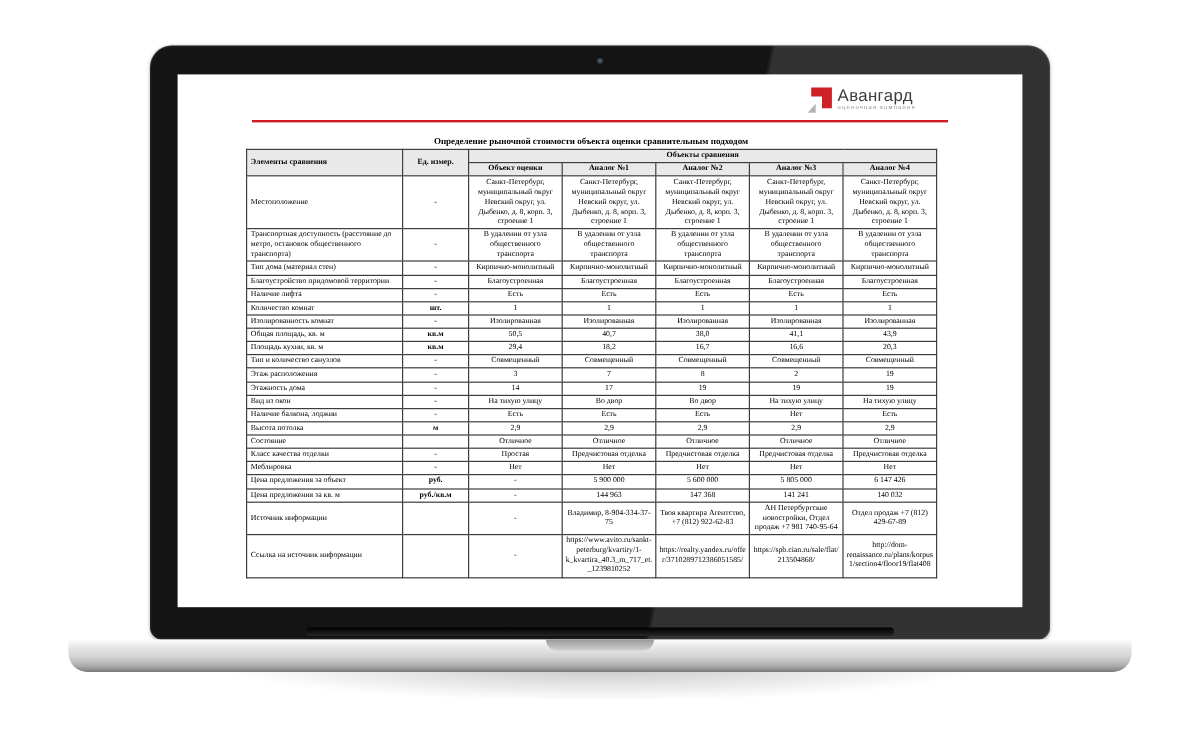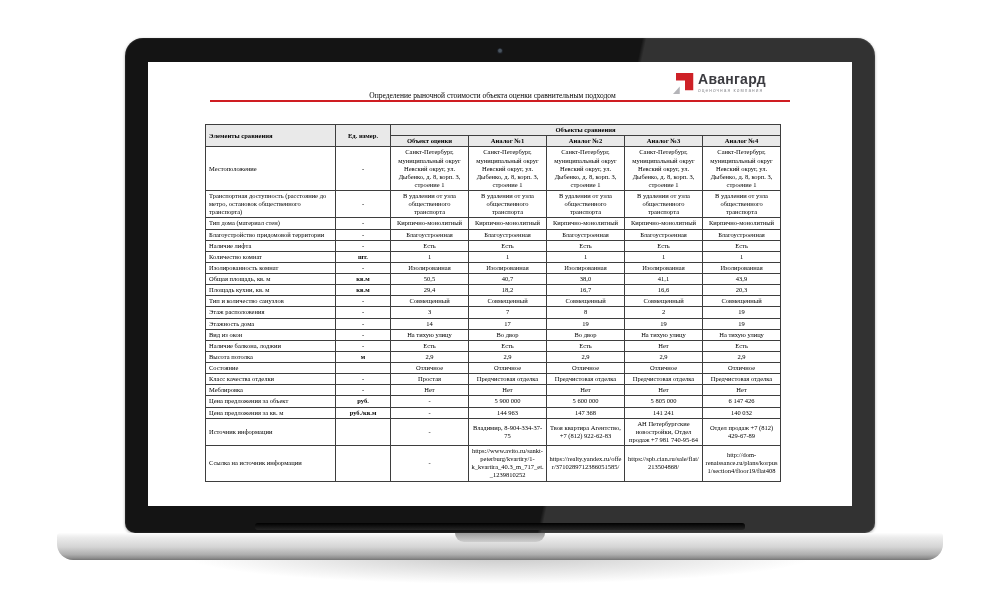--- a/index.html
+++ b/index.html
@@ -24,25 +24,25 @@
   .base-notch{position:absolute;left:398px;top:0;width:90px;height:9px;
     border-radius:0 0 9px 9px;background:linear-gradient(#9a9a9a,#cecece);}
 
   
   .screen{position:absolute;left:23px;top:24px;width:704px;height:444px;background:#fff;overflow:hidden;}
 
   .logo-block{position:absolute;left:522px;top:6px;display:flex;align-items:flex-start;
     font-family:"Liberation Sans",sans-serif;}
   .logo-icon{display:block;margin-top:2px;}
   .logo-text{margin-left:4px;}
-  .logo-name{font-size:14px;font-weight:bold;color:#3b3b40;letter-spacing:.3px;line-height:1.1;margin-top:4px;}
+  .logo-name{font-size:14px;font-weight:normal;color:#3b3b40;letter-spacing:.3px;line-height:1.1;margin-top:4px;}
   .logo-tagline{font-size:4.8px;letter-spacing:1.05px;color:#8f8f94;margin-top:1px;white-space:nowrap;}
   .red-line{position:absolute;left:62px;top:38px;width:580px;height:2px;background:#cf1d22;}
-  .doc-title{position:absolute;left:57px;top:29px;width:575px;text-align:center;
-    font-weight:normal;font-size:7.5px;color:#000;}
+  .doc-title{position:absolute;left:57px;top:51px;width:575px;text-align:center;
+    font-weight:bold;font-size:7.5px;color:#000;}
 
   table.cmp{position:absolute;left:57px;top:62px;width:575px;border-collapse:collapse;
     table-layout:fixed;font-size:6.5px;line-height:1.25;color:#000;}
   table.cmp td,table.cmp th{border:1px solid #3e3e3e;padding:1px 2px;text-align:center;
     vertical-align:middle;overflow:hidden;overflow-wrap:anywhere;}
   table.cmp thead th{background:#e9e9e9;font-weight:bold;font-size:6.6px;}
   .label-cell{text-align:left !important;padding-left:3px !important;}
   .unit-cell{font-weight:bold;}
 </style>
 </head>

